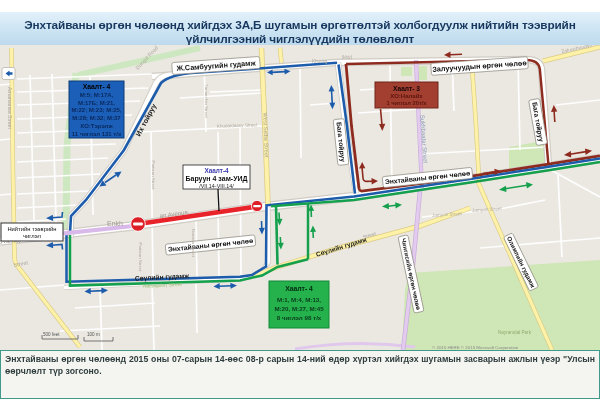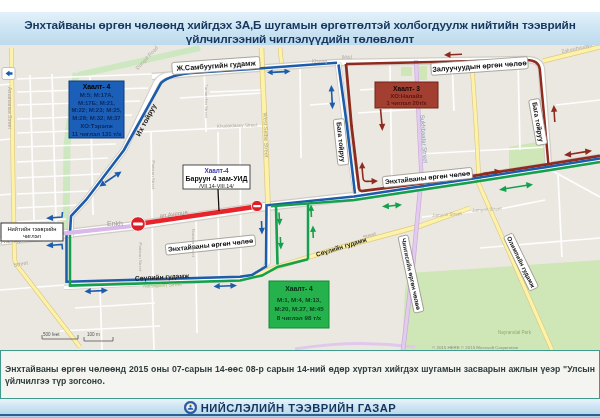--- a/index.html
+++ b/index.html
@@ -6,21 +6,21 @@
 html,body{margin:0;padding:0;}
 .page{position:relative;width:600px;height:418px;overflow:hidden;background:#fff;font-family:"Liberation Sans",sans-serif;}
 .header{position:absolute;left:0;top:0;width:600px;height:45px;
  background:linear-gradient(180deg,#e3f1fa 0%,#cfe6f4 35%,#bcd9ec 80%,#b2d2e8 100%);
  border-bottom:2px solid #7fa8c4;box-sizing:border-box;margin-top:12px;}
 .header .t{position:absolute;left:0;top:6px;width:600px;text-align:center;
  font-size:11.8px;font-weight:bold;color:#17375e;line-height:14px;letter-spacing:-0.15px;white-space:nowrap;}
 .header .d{position:absolute;right:7px;top:34px;font-size:6px;font-weight:bold;color:#1d3f66;}
 .mapwrap{position:absolute;left:0;top:45px;width:600px;height:305px;background:#ebe8e2;}
 .caption{position:absolute;left:0;top:350px;width:600px;height:49px;box-sizing:border-box;
- border:1px solid #3f9a8c;background:#f4f4f0;padding:12px 4px 0 4px;
+ border:1px solid #3f9a8c;background:#f4f4f0;padding:2px 4px 0 4px;
  font-size:8.7px;font-weight:bold;color:#2e3d3d;line-height:12px;}
 .caption .jl{text-align:justify;text-align-last:justify;white-space:nowrap;}
 .footer{position:absolute;left:0;top:399px;width:600px;height:19px;
  background:linear-gradient(180deg,#e9f4fb 0%,#cfe5f3 40%,#b3d4e9 100%);
  border-bottom:1px solid #9fc3da;box-sizing:border-box;}
 .footer .bline{position:absolute;left:0;bottom:1px;width:600px;height:2px;background:#2e628e;}
 .footer .fx{position:absolute;left:-10px;top:2px;width:600px;text-align:center;font-size:11.2px;
  font-weight:bold;color:#12355e;letter-spacing:.45px;}
 .footer .fx svg{vertical-align:-2.5px;margin-right:4px;}
 </style>
@@ -416,26 +416,16 @@
 <path d="M84,292 L84,296 L113,296 L113,292" stroke="#555" stroke-width="0.8" fill="none"></path>
         </g>
 
 <text x="432" y="303.5" font-size="4.4" fill="#888" font-family="Liberation Sans, sans-serif">© 2015 HERE   © 2015 Microsoft Corporation</text>
 
 </svg>
 </div>
 
 <div class="caption">
       <div class="jl">Энхтайваны өргөн чөлөөнд 2015 оны 07-сарын 14-өөс 08-р сарын 14-ний өдөр хүртэл хийгдэх шугамын засварын ажлын үеэр "Улсын</div>
-      <div>үйлчилгээ түр зогсоно.</div>
+      <div>өөрчлөлт түр зогсоно.</div>
     </div>
 
-<div class="footer">
- <div class="fx"><svg width="13" height="13" viewBox="0 0 13 13">
-          <circle cx="6.5" cy="6.5" r="6.3" fill="#2b5cac" stroke="#16366e" stroke-width="0.5"></circle>
-          <circle cx="6.5" cy="6.5" r="4.3" fill="#e8eef8"></circle>
-          <path d="M3.5 8.8 C4 5.6 9 5.6 9.5 8.8 Z" fill="#2b5cac"></path>
-          <path d="M6.5 2.6 L7.3 4.4 L5.7 4.4 Z" fill="#f0c020"></path>
-          <circle cx="6.5" cy="5.2" r="1.1" fill="#2b5cac"></circle>
-        </svg>НИЙСЛЭЛИЙН ТЭЭВРИЙН ГАЗАР</div>
- <div class="bline"></div>
 </div>
-</div>
 
 </body></html>

